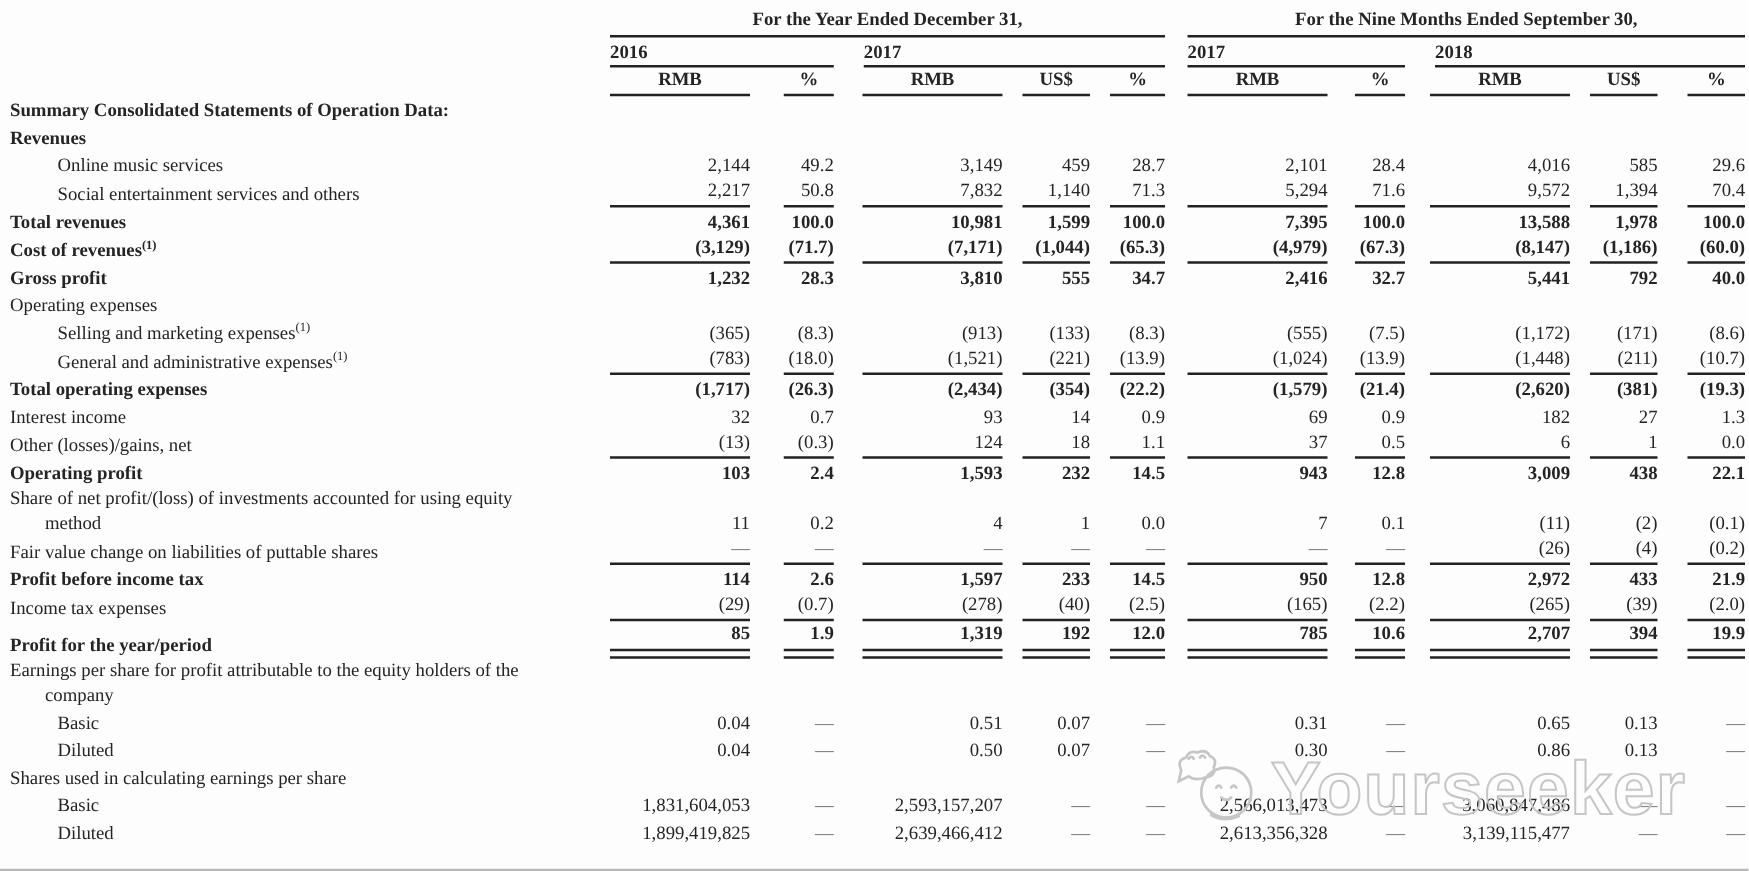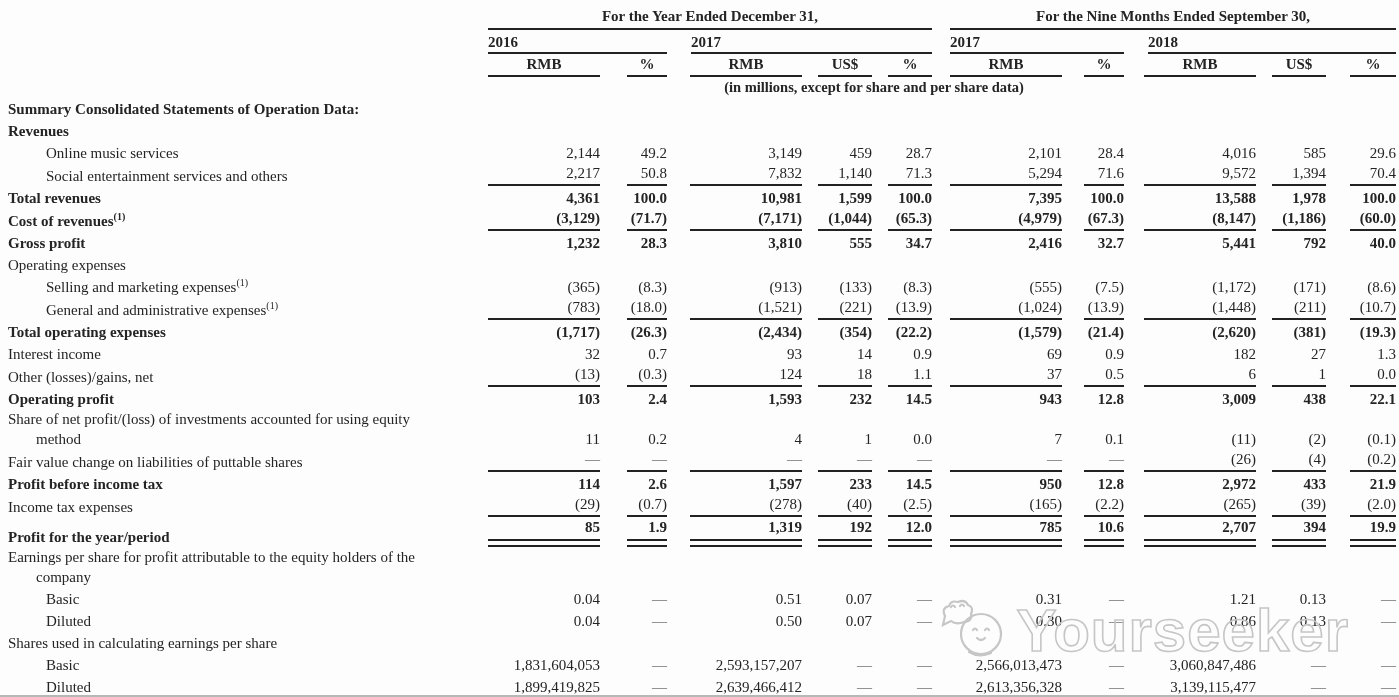--- a/index.html
+++ b/index.html
@@ -117,26 +117,20 @@
         <td>
             <div class="hw w112">RMB</div>
           </td>
         <td>
             <div class="hw w54">US$</div>
           </td>
         <td>
             <div class="hw w46">%</div>
           </td>
       </tr>
-      <tr class="hr4">
-        <td></td>
-        <td colspan="11">
-            <div class="units">(in millions, except for share and per share data)</div>
-          </td>
-      </tr>
     </thead>
     <tbody id="table-body">
         <tr class="b">
           <td class="lab ind0"><span>Summary Consolidated Statements of Operation Data:</span></td>
           <td class="num">
             <div class="vw"></div>
           </td>
           <td class="num">
             <div class="vw"></div>
           </td>
@@ -900,21 +894,21 @@
             <div class="vw dash">—</div>
           </td>
           <td></td>
           <td class="num">
             <div class="vw">0.31</div>
           </td>
           <td class="num">
             <div class="vw dash">—</div>
           </td>
           <td class="num">
-            <div class="vw">1.21</div>
+            <div class="vw">0.65</div>
           </td>
           <td class="num">
             <div class="vw">0.13</div>
           </td>
           <td class="num">
             <div class="vw dash">—</div>
           </td>
         </tr>
         <tr>
           <td class="lab ind1"><span>Diluted</span></td>

